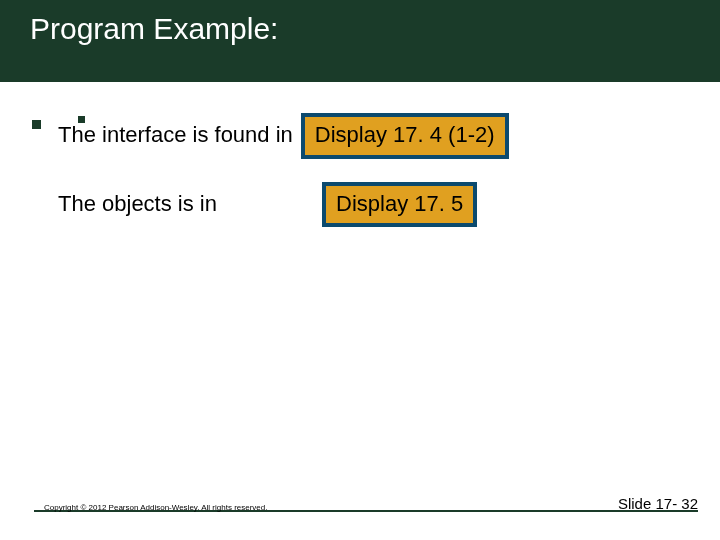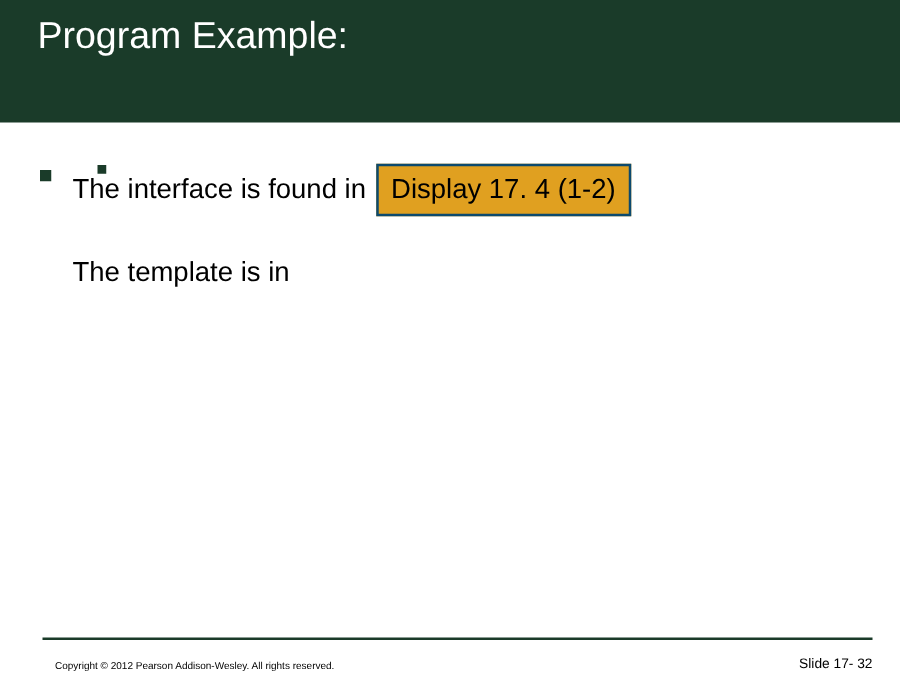--- a/index.html
+++ b/index.html
@@ -6,21 +6,21 @@
   body {
     width: 720px;
     height: 540px;
     background: #ffffff;
     font-family: Arial, Helvetica, sans-serif;
     position: relative;
     overflow: hidden;
   }
   .title-bar {
     width: 720px;
-    height: 98px;
+    height: 82px;
     background: #1a3b29;
     padding: 10px 0 0 30px;
   }
   .title-bar h1 {
     color: #ffffff;
     font-size: 30px;
     font-weight: normal;
     line-height: 1.25;
   }
   .content {
@@ -56,52 +56,52 @@
   .inline-row {
     display: flex;
     align-items: baseline;
     gap: 8px;
     flex-wrap: nowrap;
   }
   .inline-row .text { white-space: nowrap; margin-top: 12px; }
   .link-box {
     display: inline-block;
     background: #e0a020;
-    border: 2px solid #0c4a6e;
+    border: 4px solid #0c4a6e;
     padding: 3px 10px 5px 10px;
     font-size: 22px;
     color: #000;
     white-space: nowrap;
   }
   .gap12 { height: 14px; }
   .footer {
     position: absolute;
     left: 0;
-    bottom: 3px;
+    bottom: 28px;
     width: 720px;
     padding: 0 22px 0 44px;
     display: flex;
     justify-content: space-between;
     align-items: flex-end;
     gap: 28px;
   }
   .footer-rule {
     position: absolute;
     left: 34px;
     right: 22px;
     bottom: 28px;
     height: 2px;
     background: #1a3b29;
   }
   .copyright {
     font-size: 8px;
     color: #000;
   }
   .slide-no {
-    font-size: 11px;
+    font-size: 15px;
     color: #000;
   }
 </style>
 </head>
 <body>
 
 <div class="title-bar">
   <h1>
     <span>Program Example:</span><br>
   </h1>
@@ -116,21 +116,22 @@
 
   <div class="row inline-row">
     <span class="bullet-lg"></span>
     <span class="text">The interface is found in</span>
     <span class="link-box">Display 17. 4 (1-2)</span>
   </div>
 
   <div class="gap12"></div>
 
   <div class="row inline-row">
-    <span class="text" style="min-width:256px">The template is in</span>
+    <span class="text" style="min-width:256px">The objects is in</span>
+    <span class="link-box">Display 17. 5</span>
   </div>
 
   <div class="gap12"></div>
 
 
 </div>
 
 <div class="footer-rule"></div>
 <div class="footer">
   <span class="copyright">Copyright © 2012 Pearson Addison-Wesley.  All rights reserved.</span>

